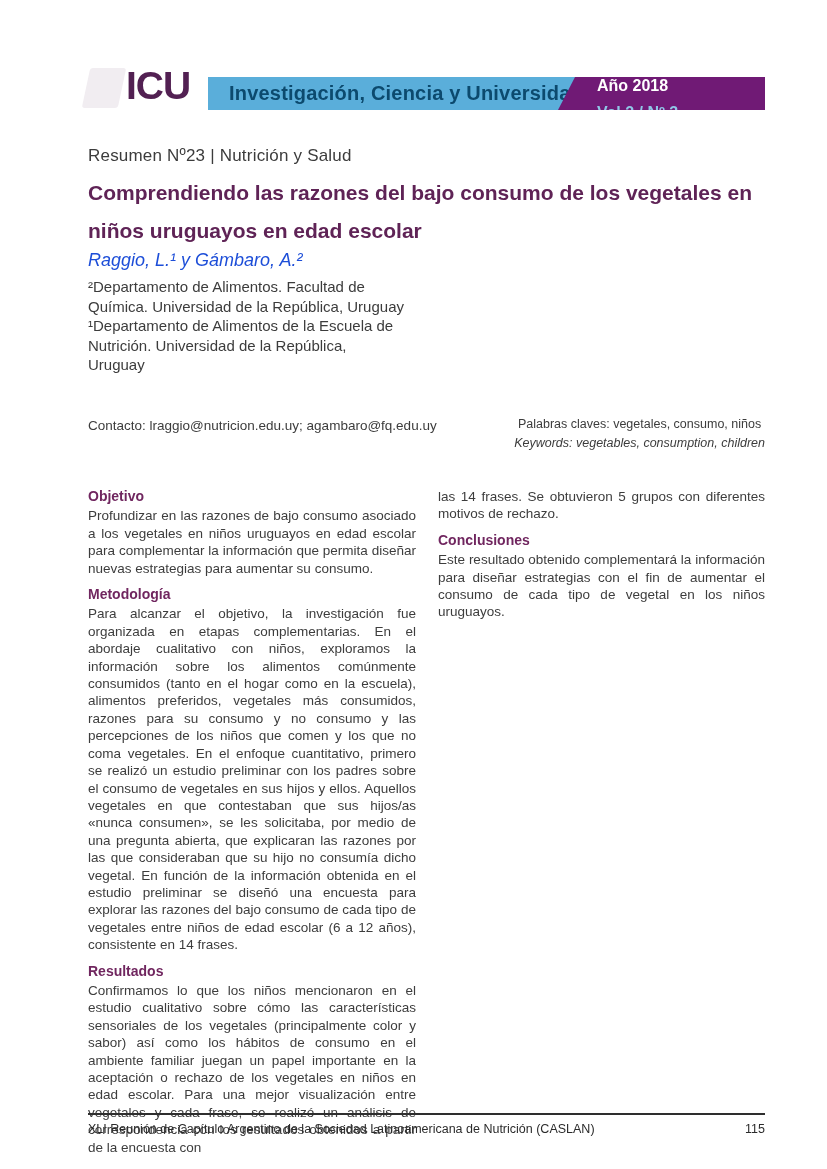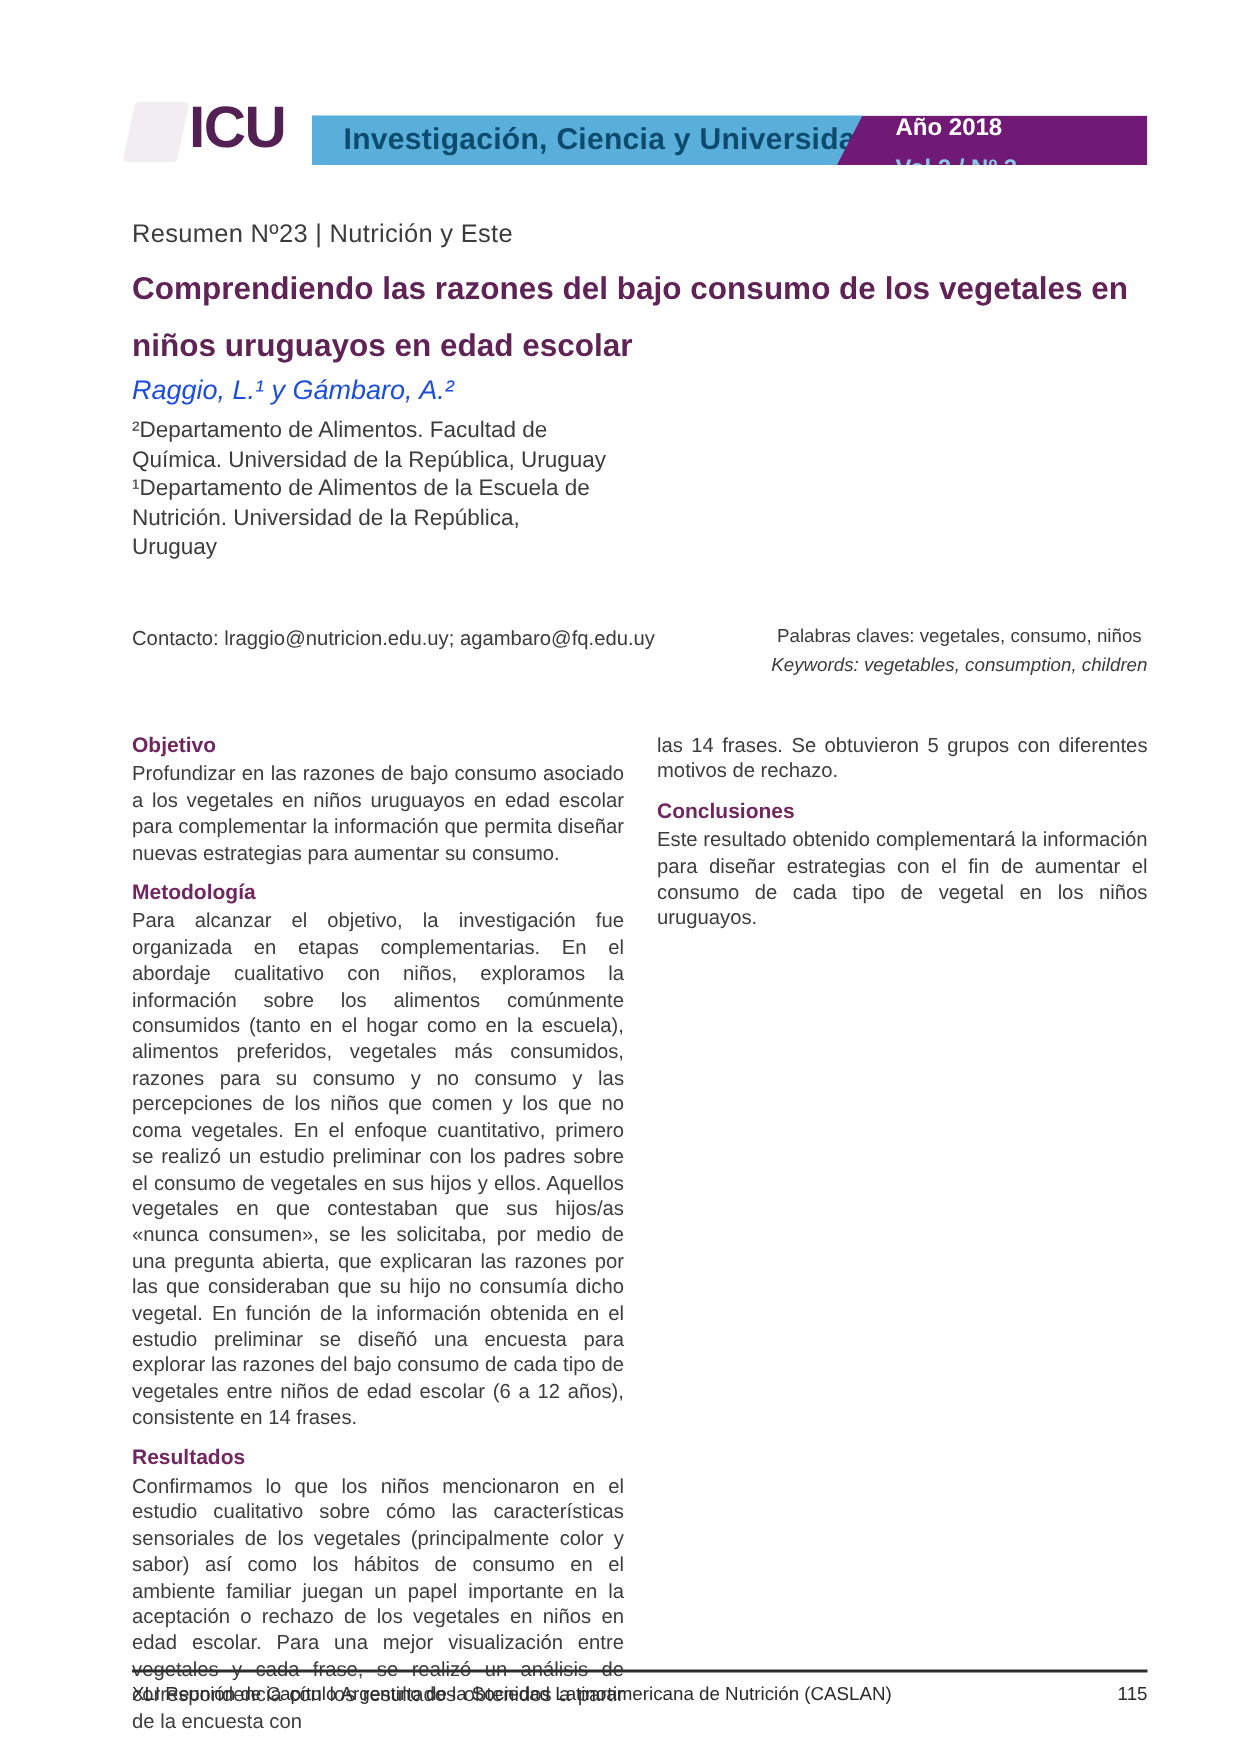--- a/index.html
+++ b/index.html
@@ -115,21 +115,21 @@
   <div class="watermark"></div>
   <div class="logo">ICU</div>
   <div class="band-blue">
     <span>Investigación, Ciencia y Universidad</span>
   </div>
   <div class="band-purple">
     <span class="year">Año 2018</span>
     <span class="vol">Vol 2 / Nº 3</span>
   </div>
 
-  <div class="kicker">Resumen Nº23 | Nutrición y Este</div>
+  <div class="kicker">Resumen Nº23 | Nutrición y Salud</div>
   <h1 class="title">Comprendiendo las razones del bajo consumo de los vegetales en niños uruguayos en edad escolar</h1>
   <p class="authors">Raggio, L.¹ y Gámbaro, A.²</p>
   <div class="affiliations">
     <p>²Departamento de Alimentos. Facultad de Química. Universidad de la República, Uruguay</p>
     <p>¹Departamento de Alimentos de la Escuela de Nutrición. Universidad de la República, Uruguay</p>
   </div>
   <div class="contact">
     <span>Contacto:</span>
     <span>lraggio@nutricion.edu.uy; agambaro@fq.edu.uy</span>
   </div>

